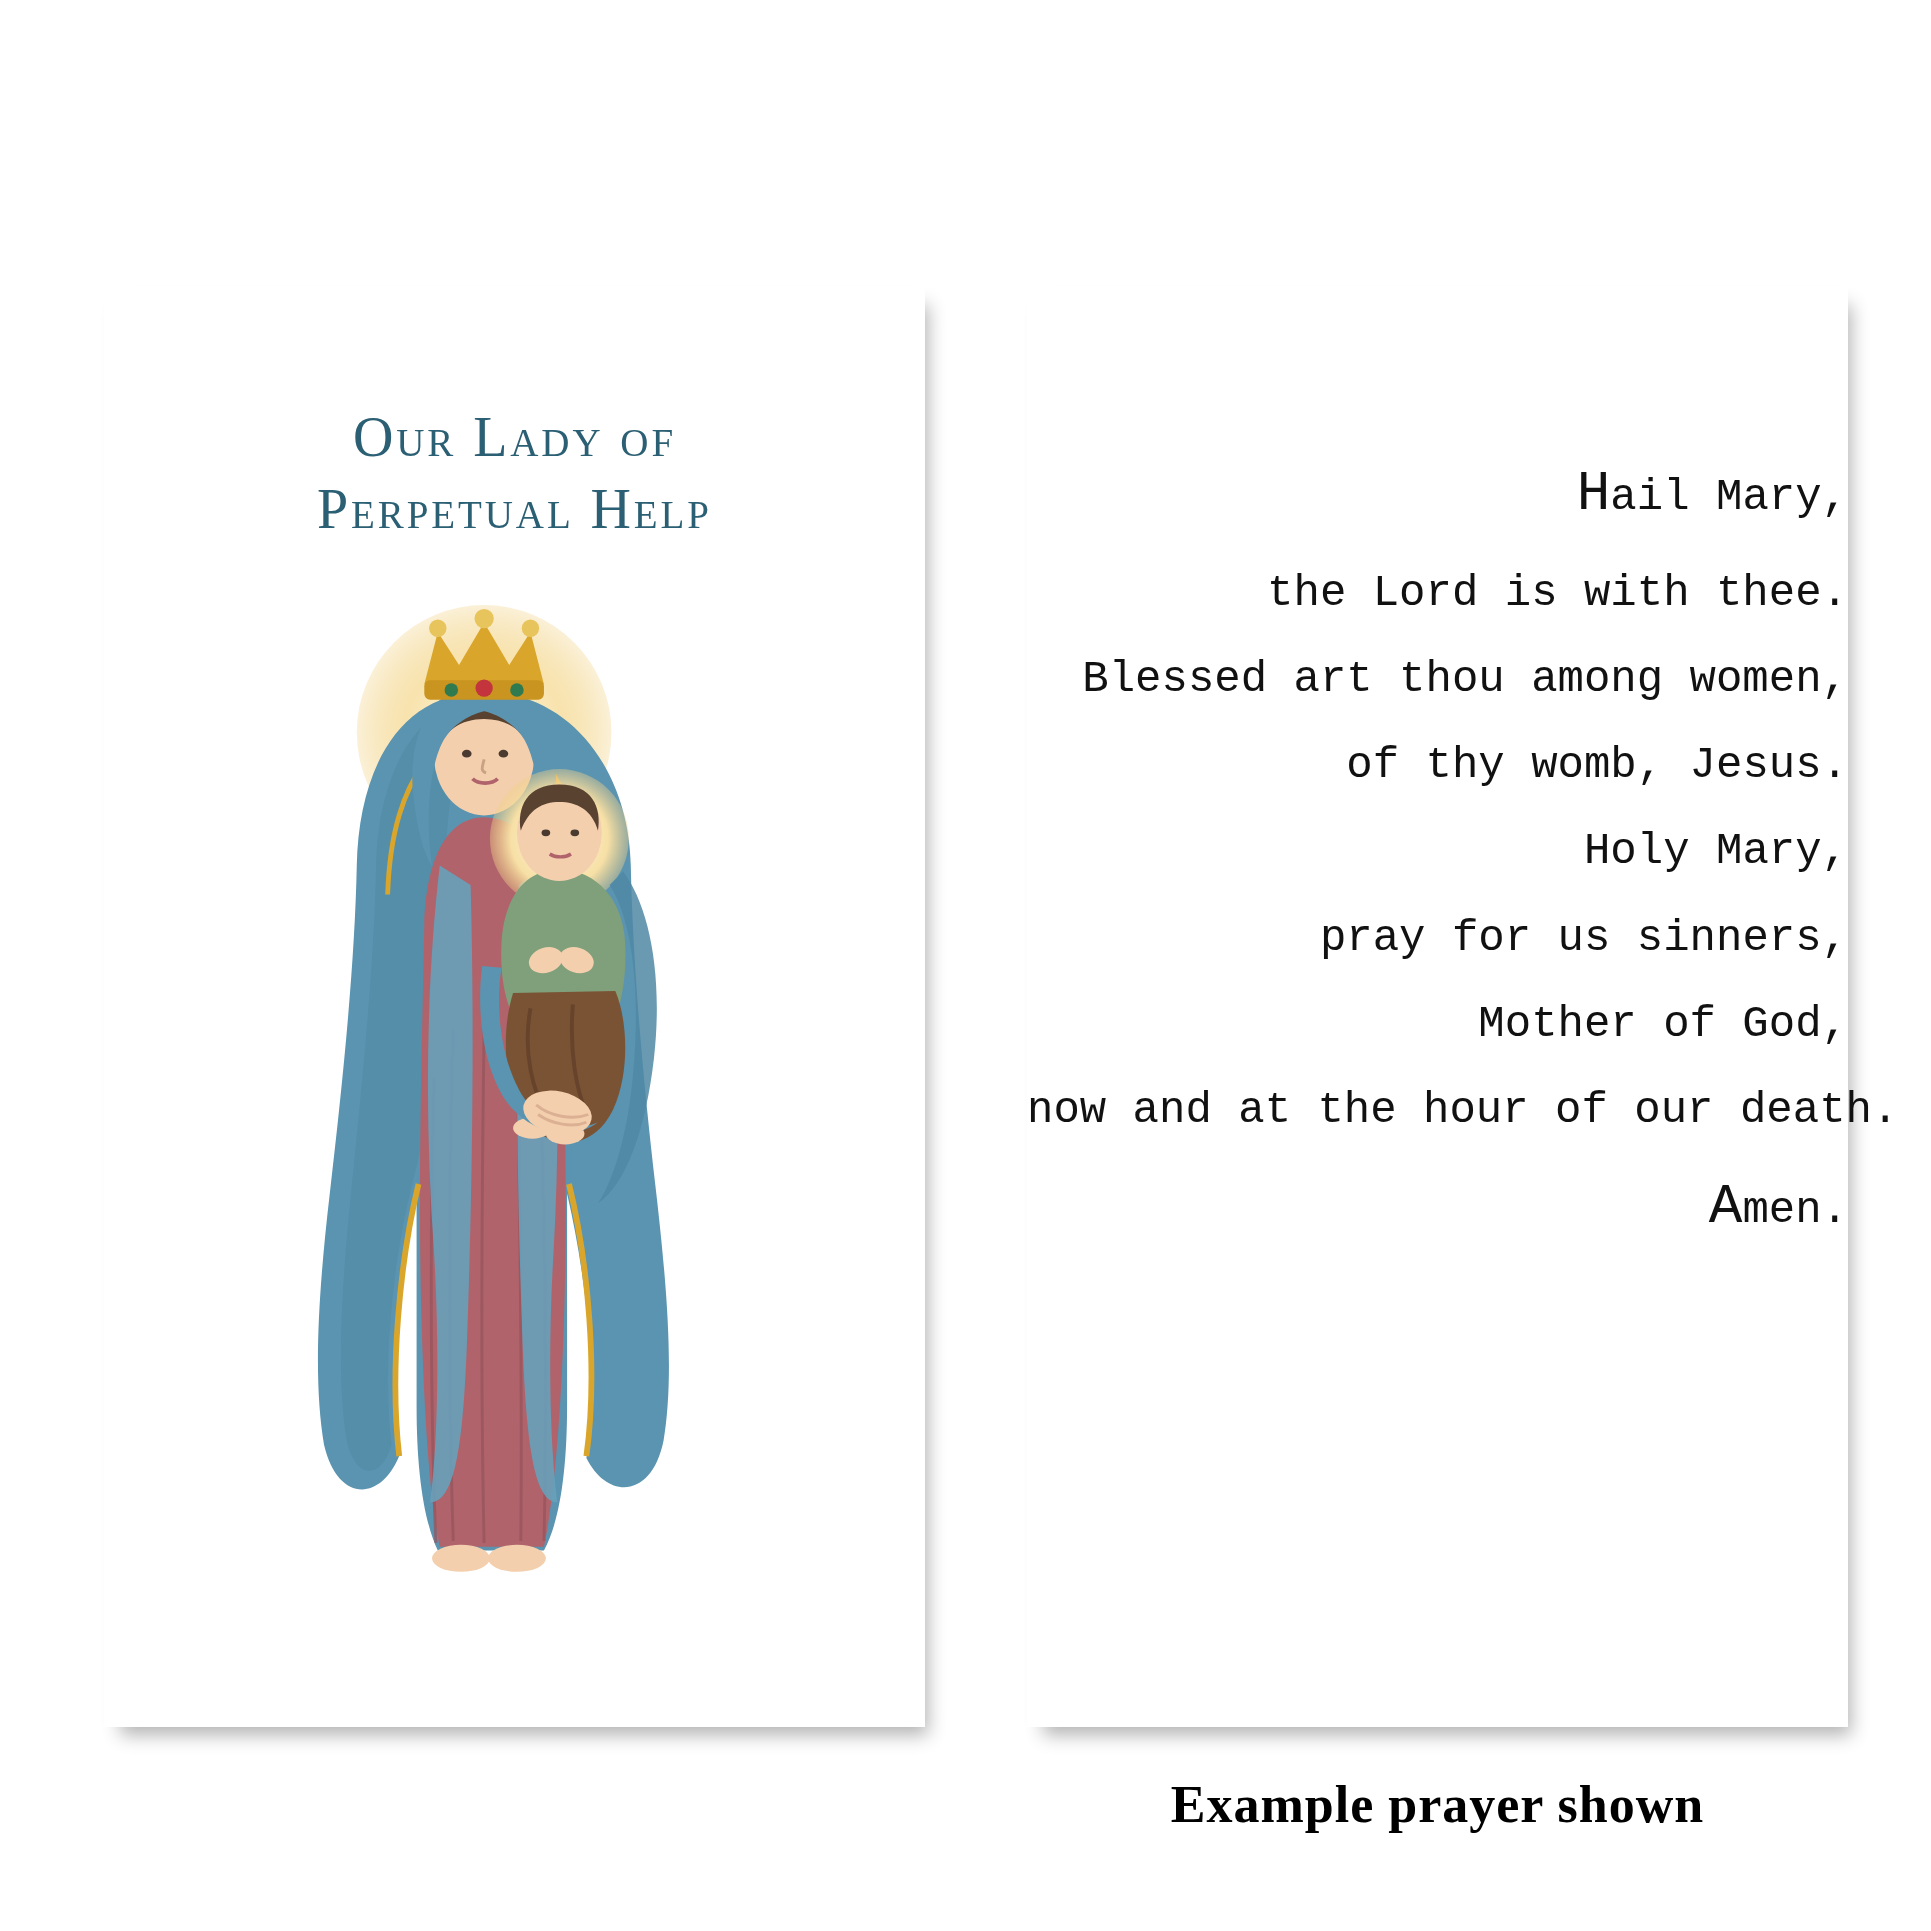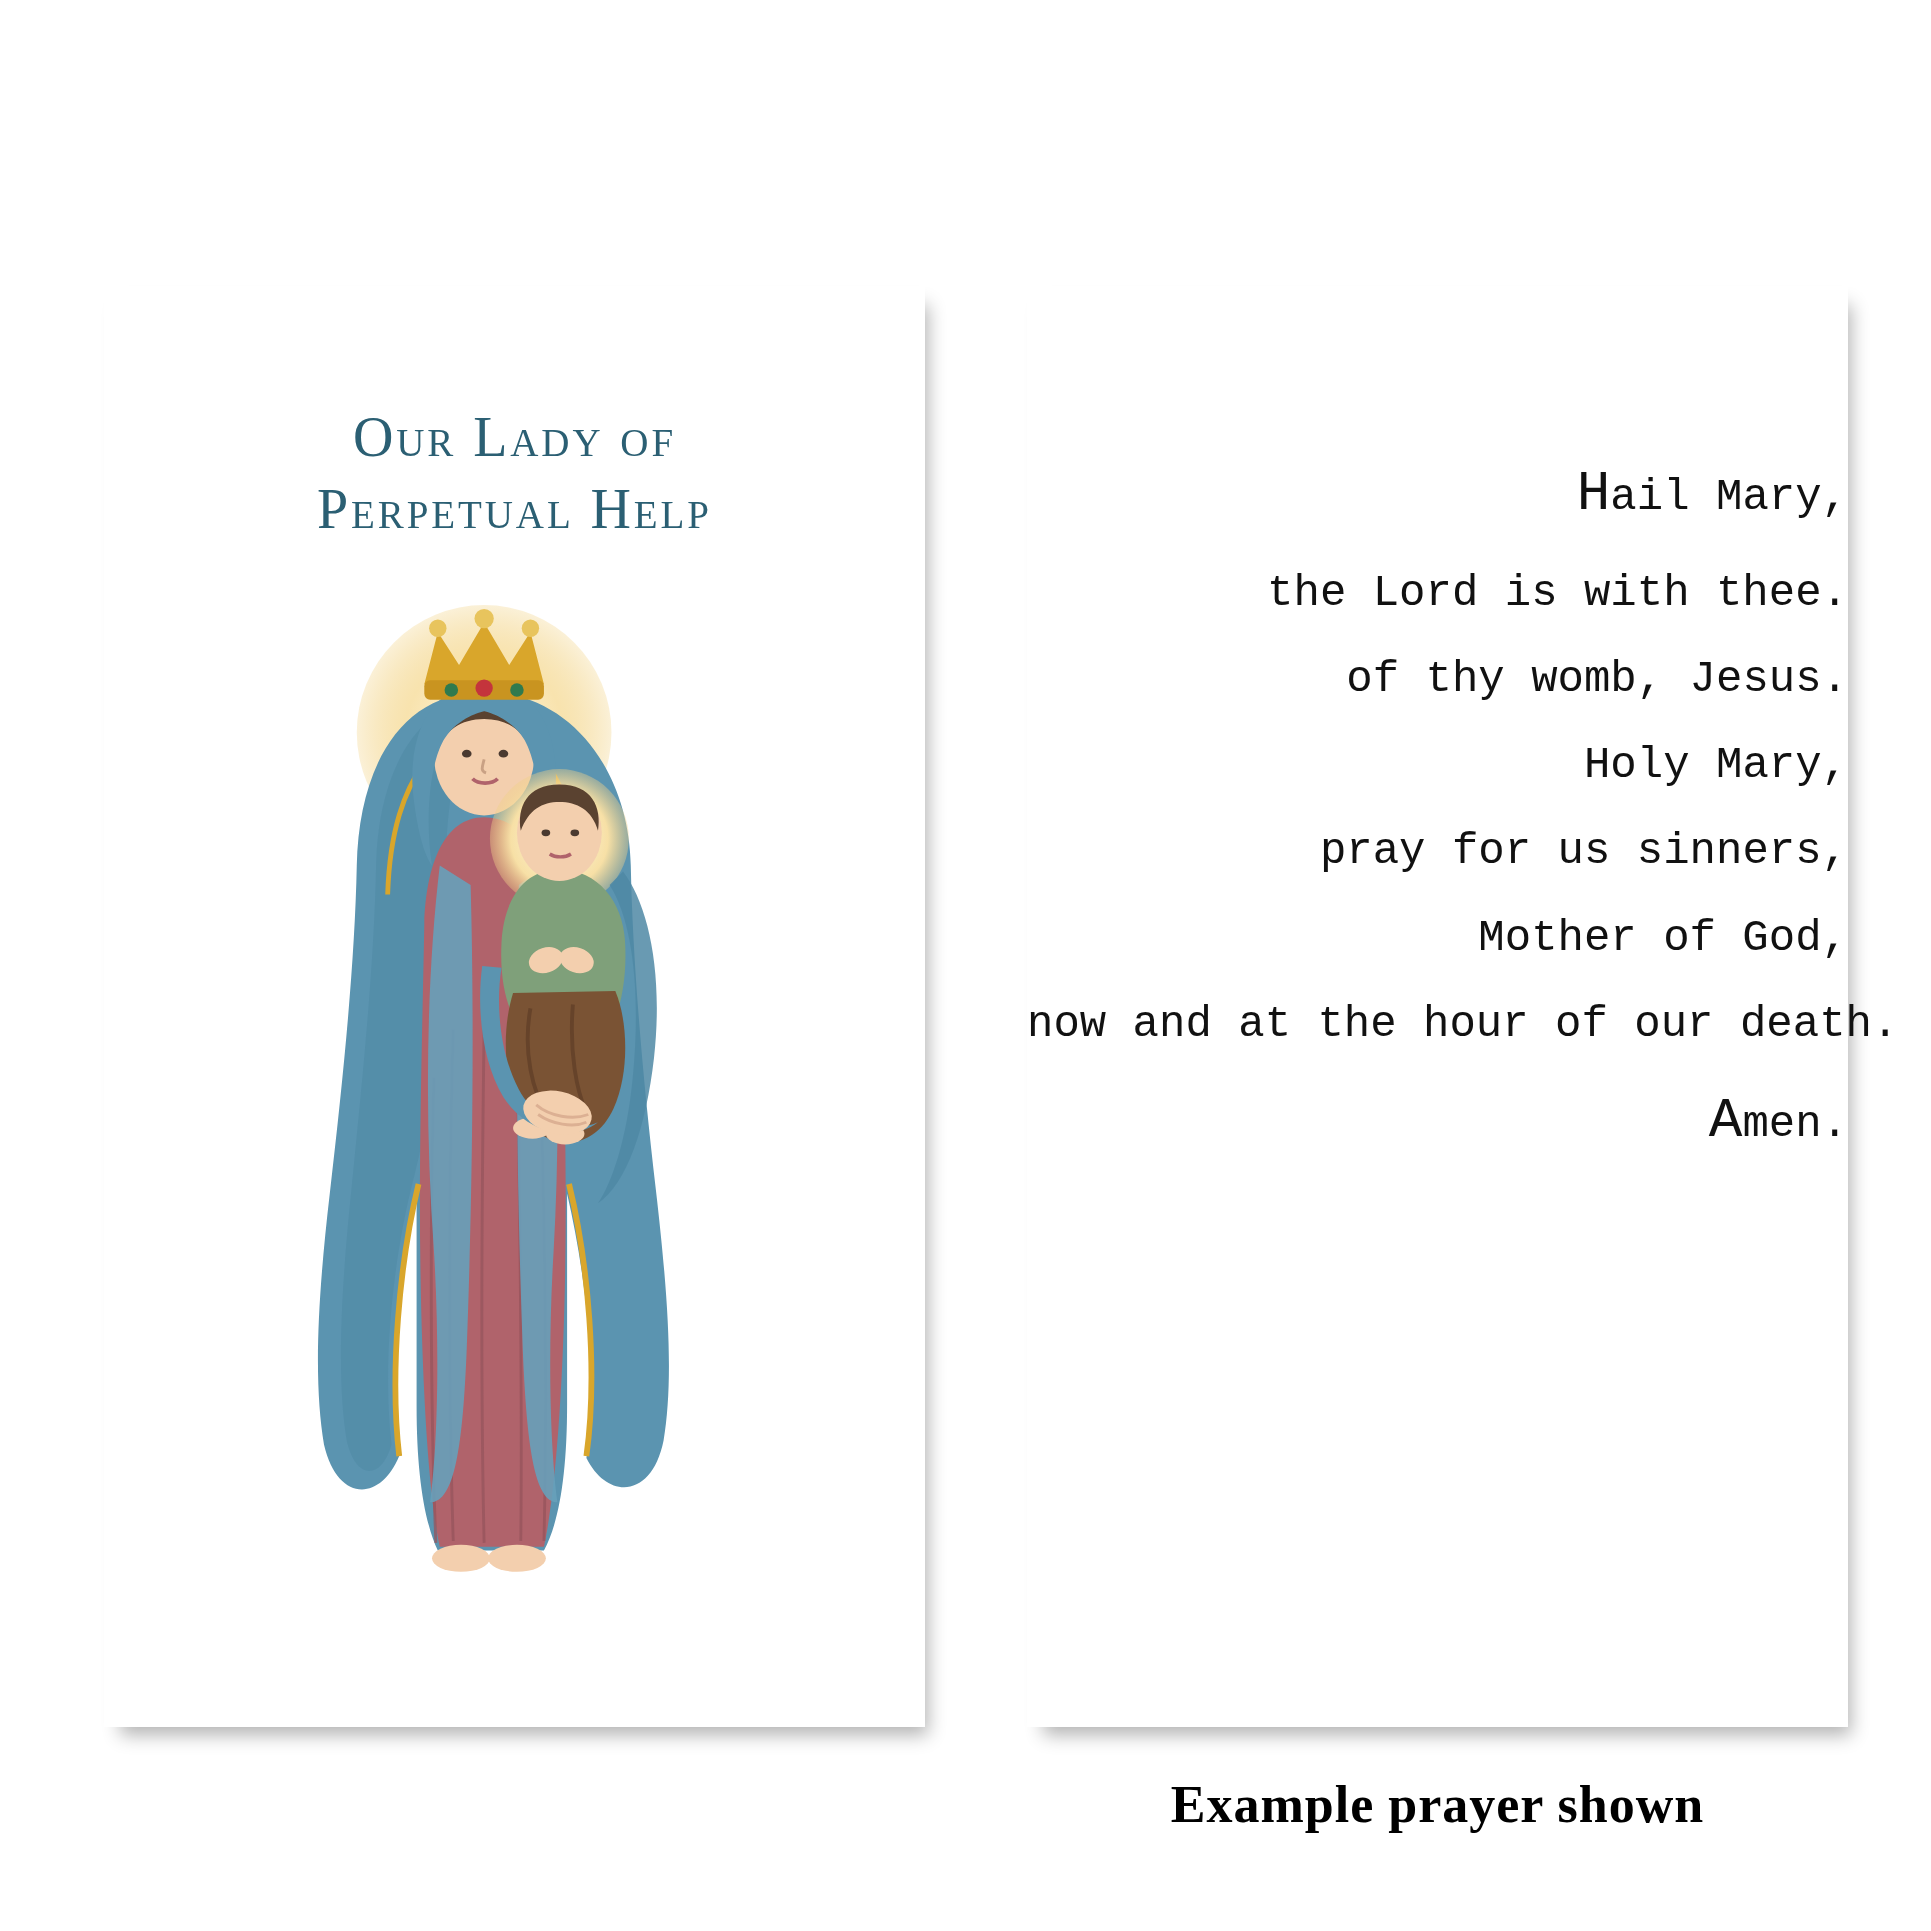--- a/index.html
+++ b/index.html
@@ -255,20 +255,21 @@
         <path d="M368 320 C394 360 400 440 392 520 C386 584 370 630 356 650
                  C386 630 406 570 414 500 C424 410 408 340 382 306 Z" fill="#4f88a4" opacity="0.85"></path>
       </svg>
     </div>
   </div>
 
   <div class="card card-back">
     <div class="prayer">
       <span class="prayer-line decorated">Hail Mary,</span>
       <span class="prayer-line">the Lord is with thee.</span>
+      <span class="prayer-line">Blessed art thou among women,</span>
       <span class="prayer-line">of thy womb, Jesus.</span>
       <span class="prayer-line">Holy Mary,</span>
       <span class="prayer-line">pray for us sinners,</span>
       <span class="prayer-line">Mother of God,</span>
       <span class="prayer-line">now and at the hour of our death.</span>
       <span class="prayer-line decorated">Amen.</span>
     </div>
   </div>
 
   <div class="caption">Example prayer shown</div>

